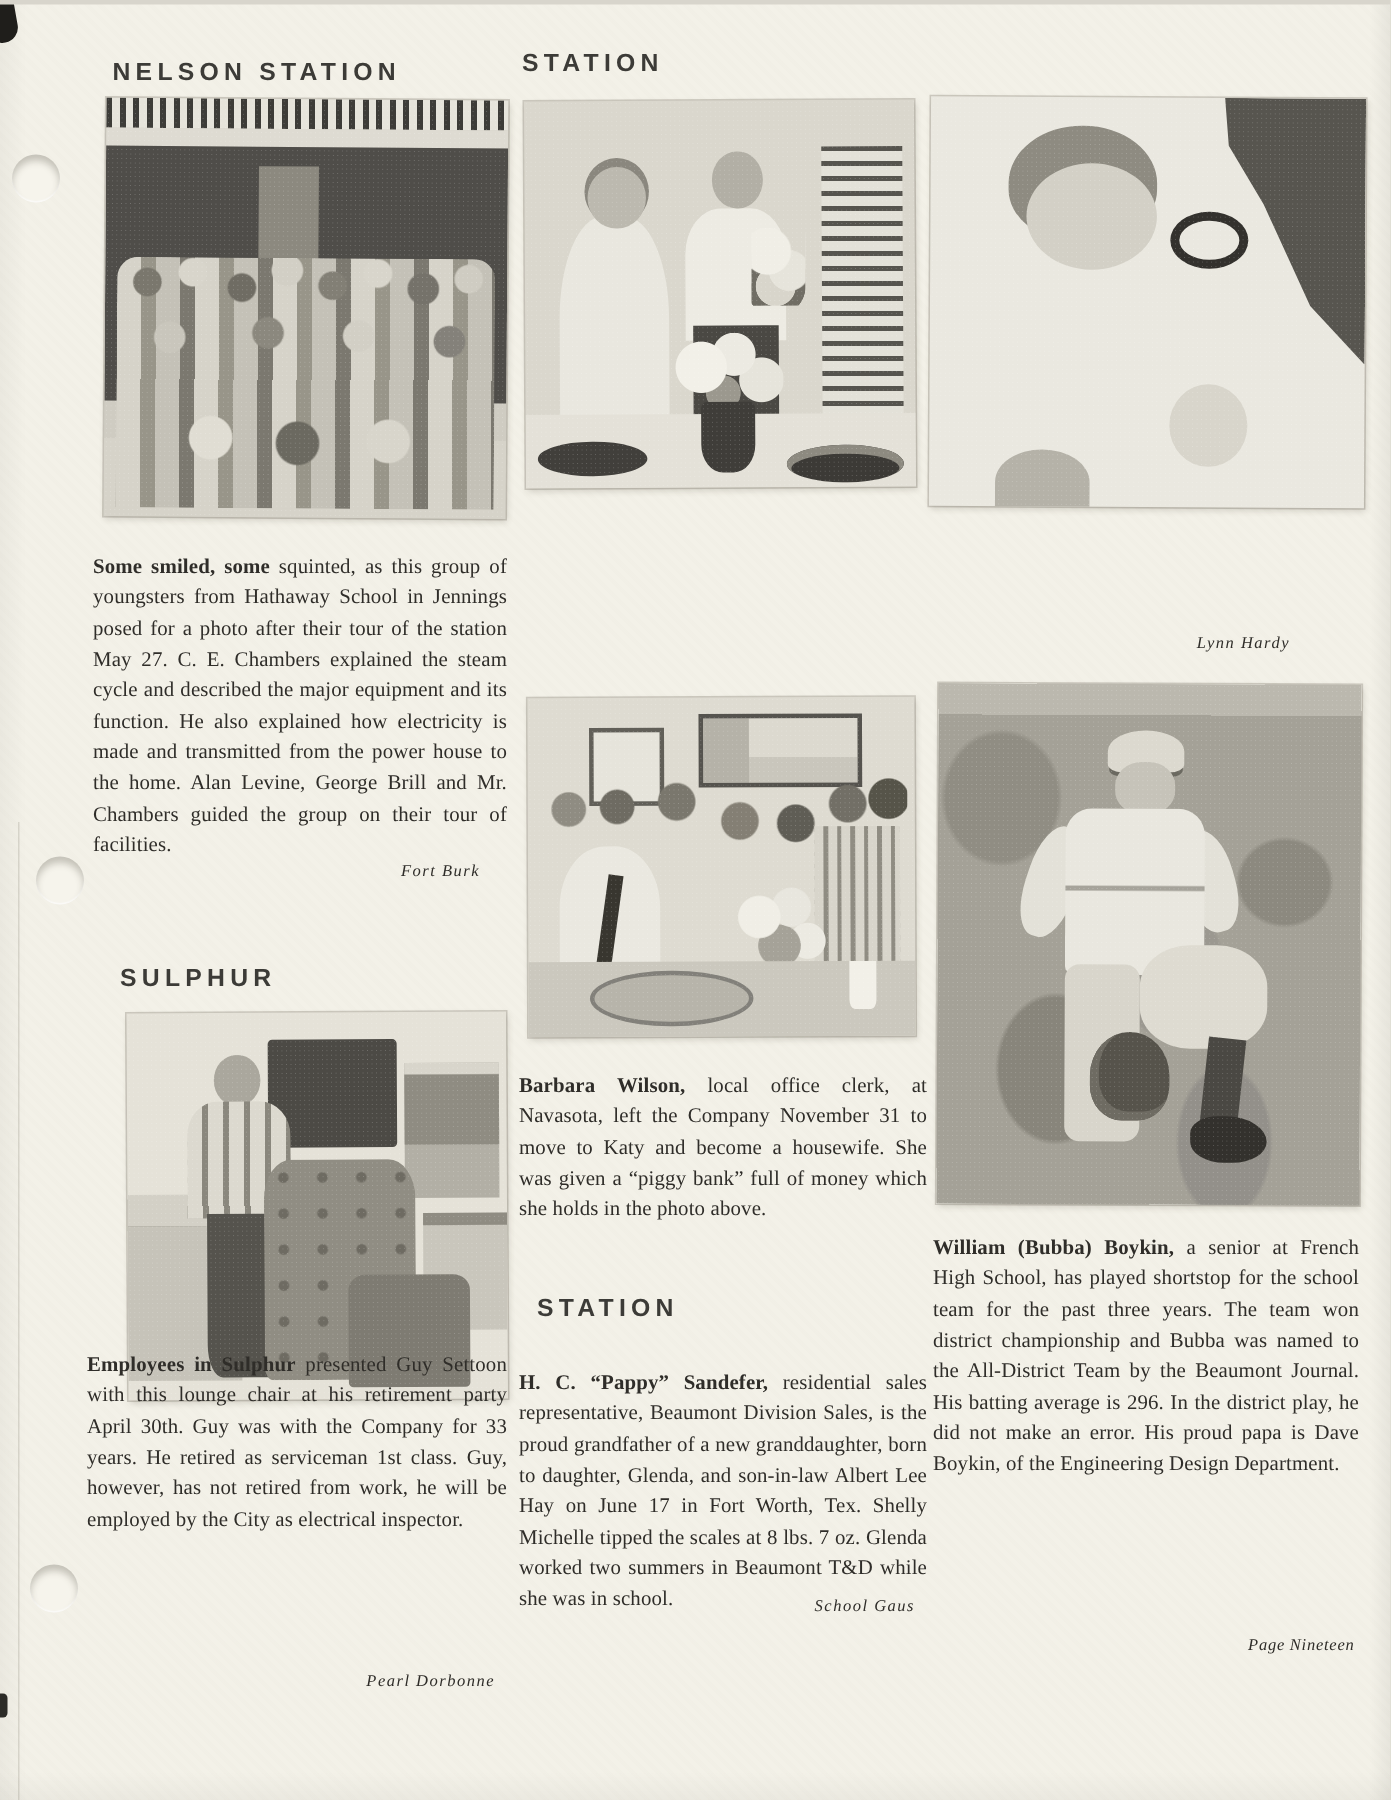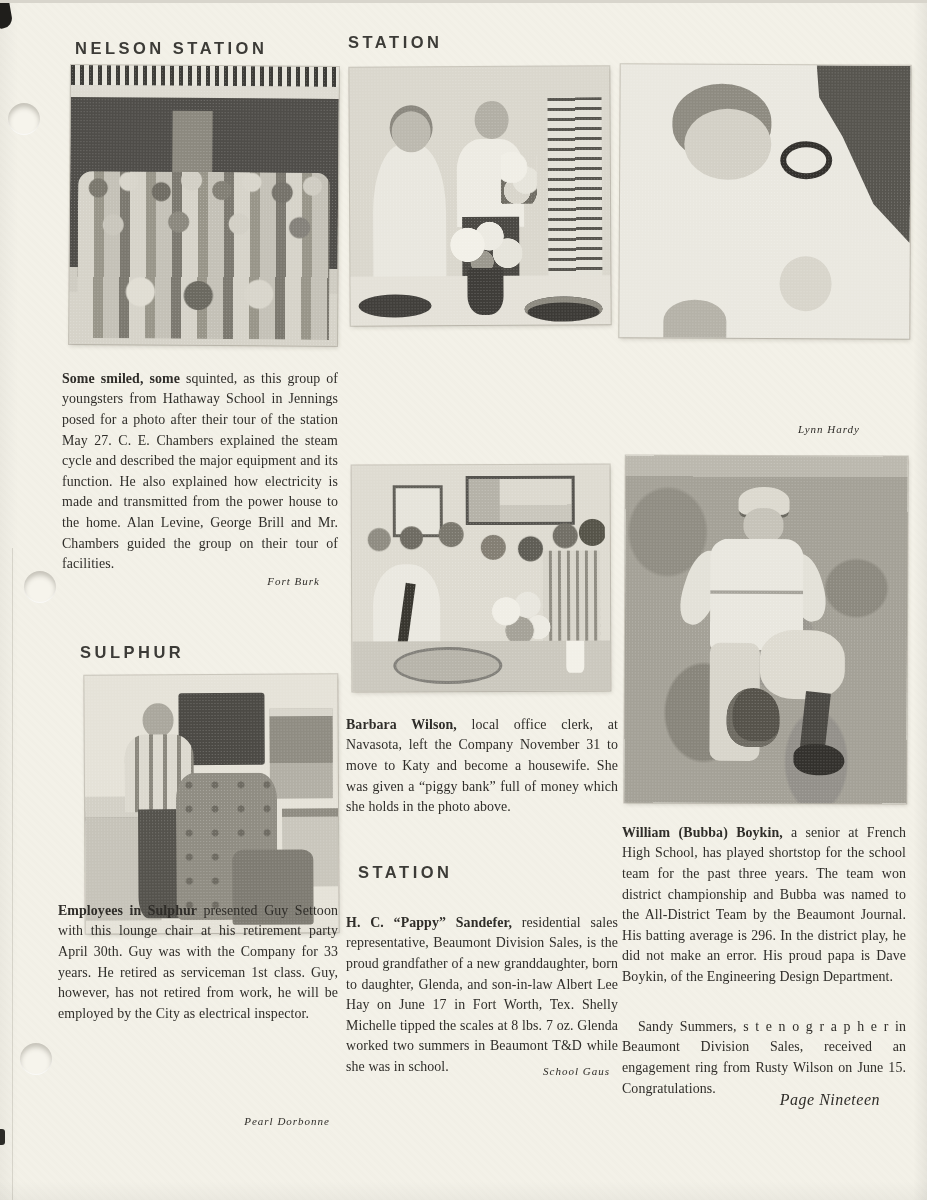--- a/index.html
+++ b/index.html
@@ -39,23 +39,23 @@
   .indent{text-indent:16px;}
   .byline{
     position:absolute;
     font-style:italic;
     font-size:11px;
     letter-spacing:1px;
     text-align:right;
   }
   .footer{
     position:absolute;
-    right:47px;top:1088px;
+    right:24px;top:1088px;
     font-style:italic;
-    font-size:16px;
+    font-size:11px;
     letter-spacing:0.5px;
     color:#2e2c28;
   }
   
   .photo{
     position:absolute;
     overflow:hidden;
     box-shadow:0 0 0 1px rgba(90,85,70,0.25), 1px 2px 4px rgba(60,55,40,0.18);
   }
   .photo::after{ 
@@ -304,16 +304,15 @@
     <div class="ly p5-torso"></div>
     <div class="ly p5-knee"></div>
     <div class="ly p5-legL"></div>
     <div class="ly p5-sock"></div>
     <div class="ly p5-shoe"></div>
     <div class="ly p5-glove"></div>
   </div>
 
   <p class="cap" style="left:622px;top:806px;width:284px;"><span class="lead">William (Bubba) Boykin,</span><span> a senior at French High School, has played shortstop for the school team for the past three years. The team won district championship and Bubba was named to the All-District Team by the Beaumont Journal. His batting average is 296. In the district play, he did not make an error. His proud papa is Dave Boykin, of the Engineering Design Department.</span></p>
 
-  <p class="cap indent" style="left:622px;top:1000px;width:284px;"><span>Sandy Summers, s t e n o g r a p h e r in Beaumont Division Sales, received an engagement ring from Rusty Wilson on June 15. Congratulations.</span></p>
 
   <div class="footer">Page Nineteen</div>
 </div>
 
 </body></html>

